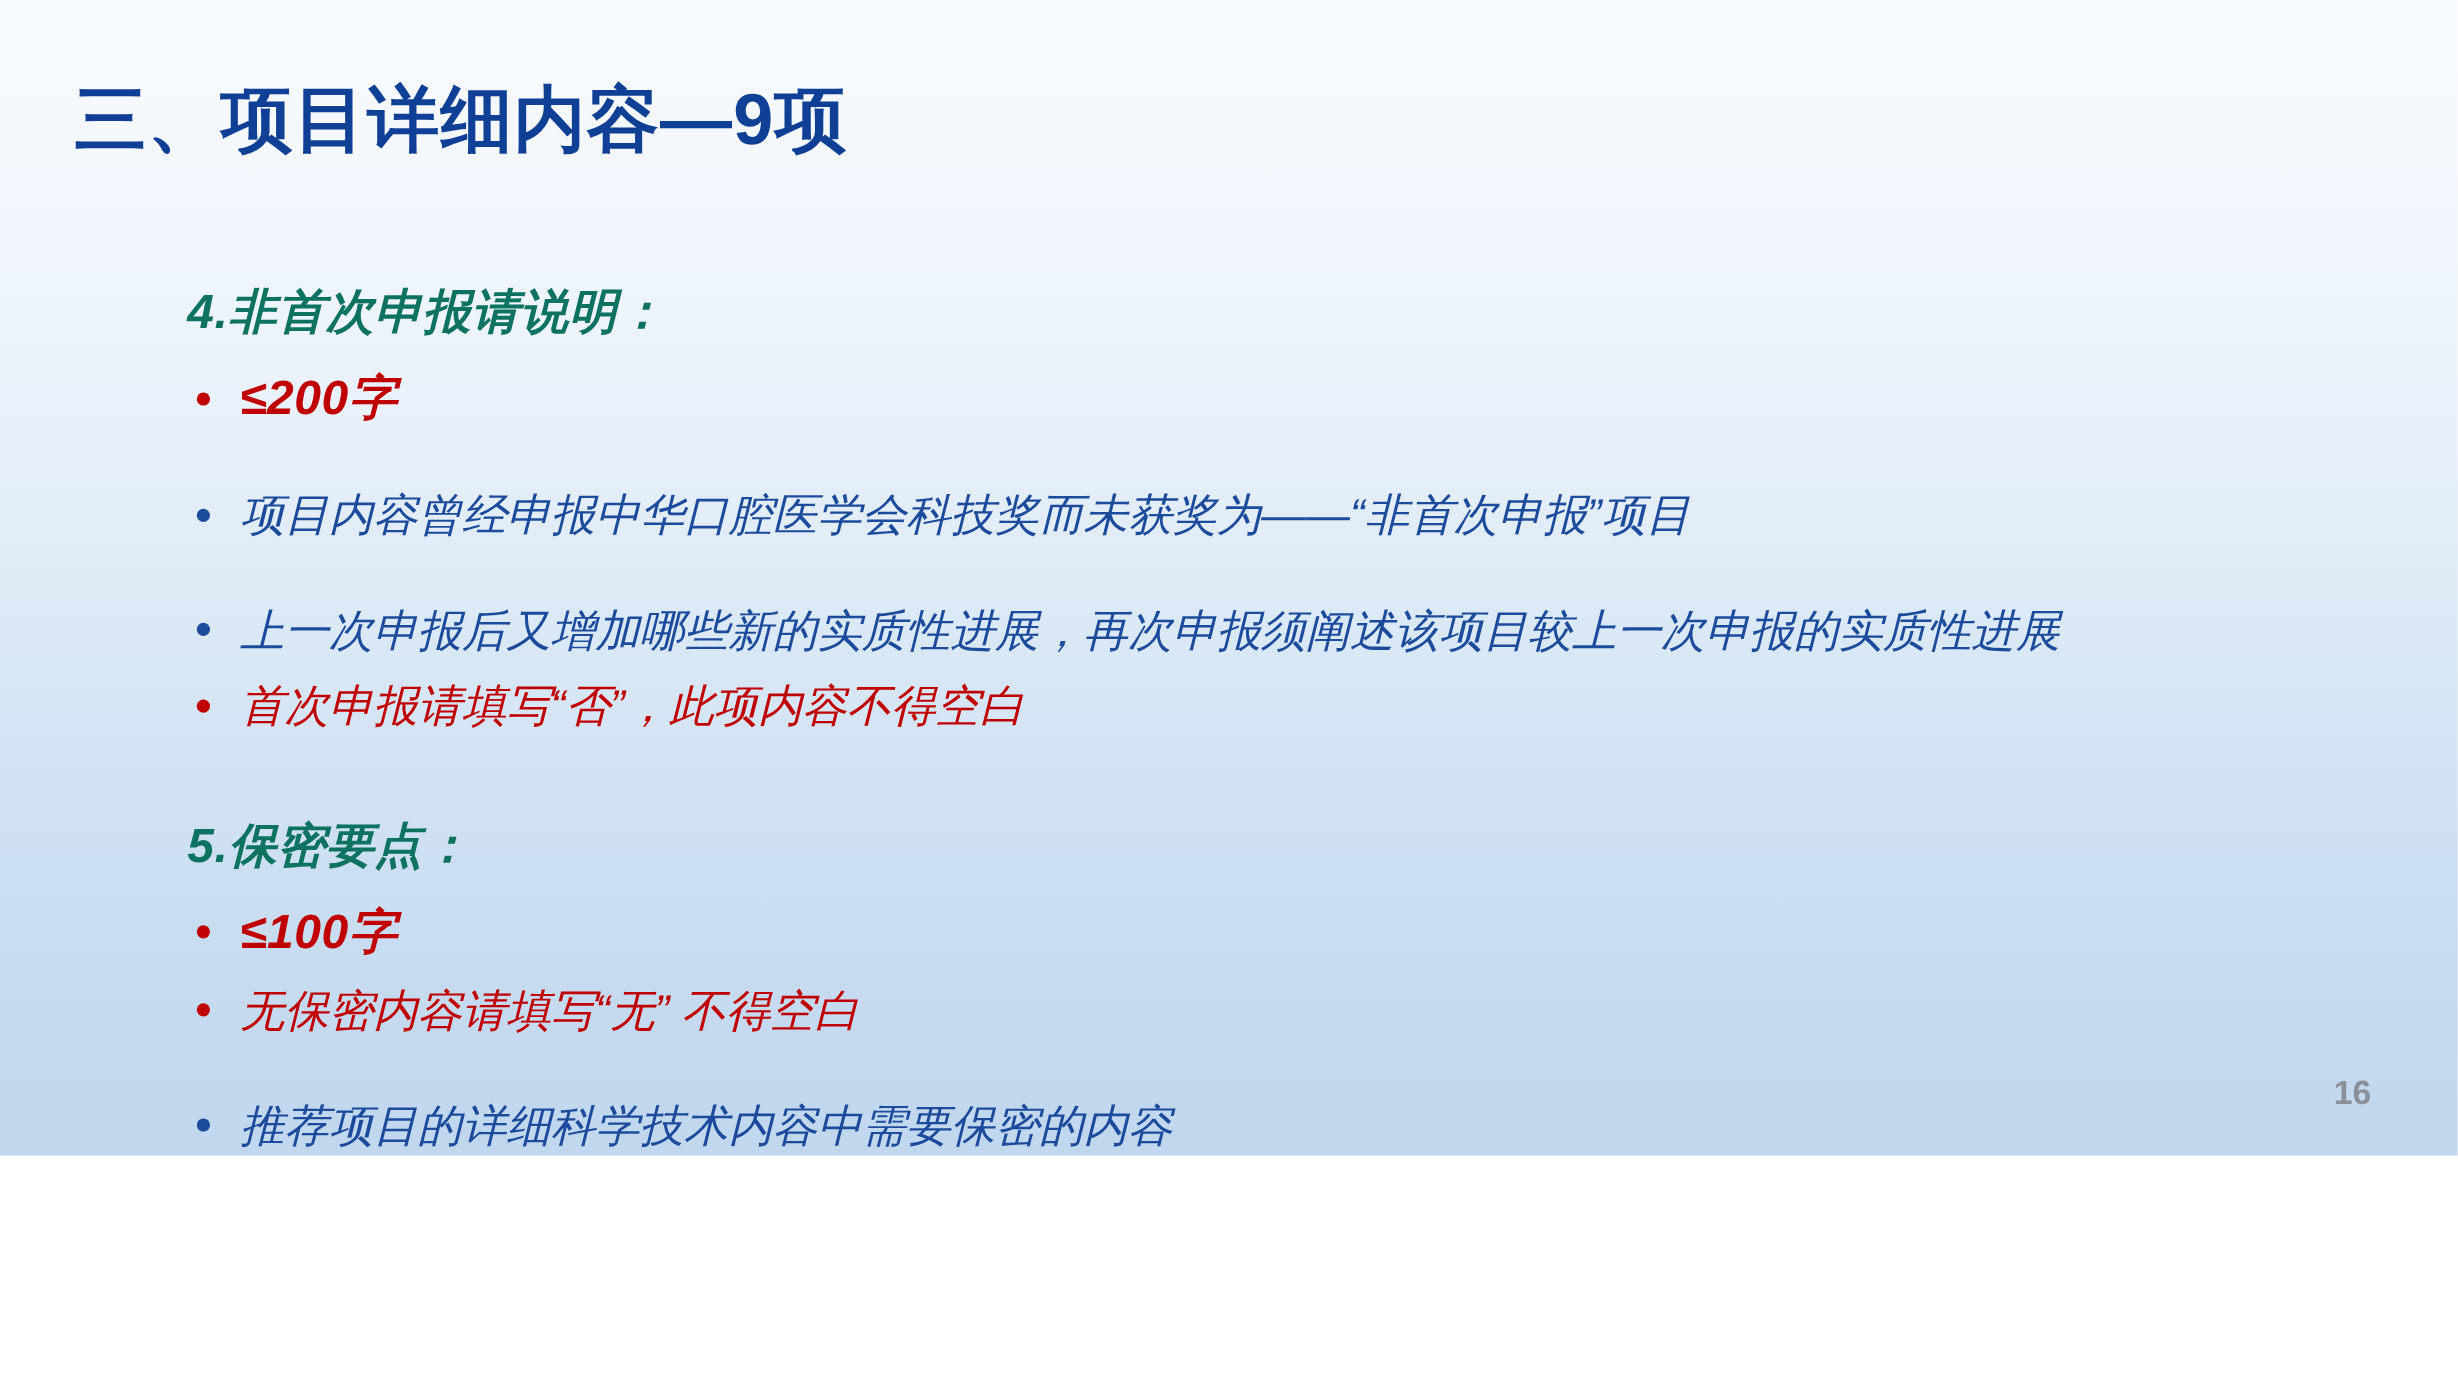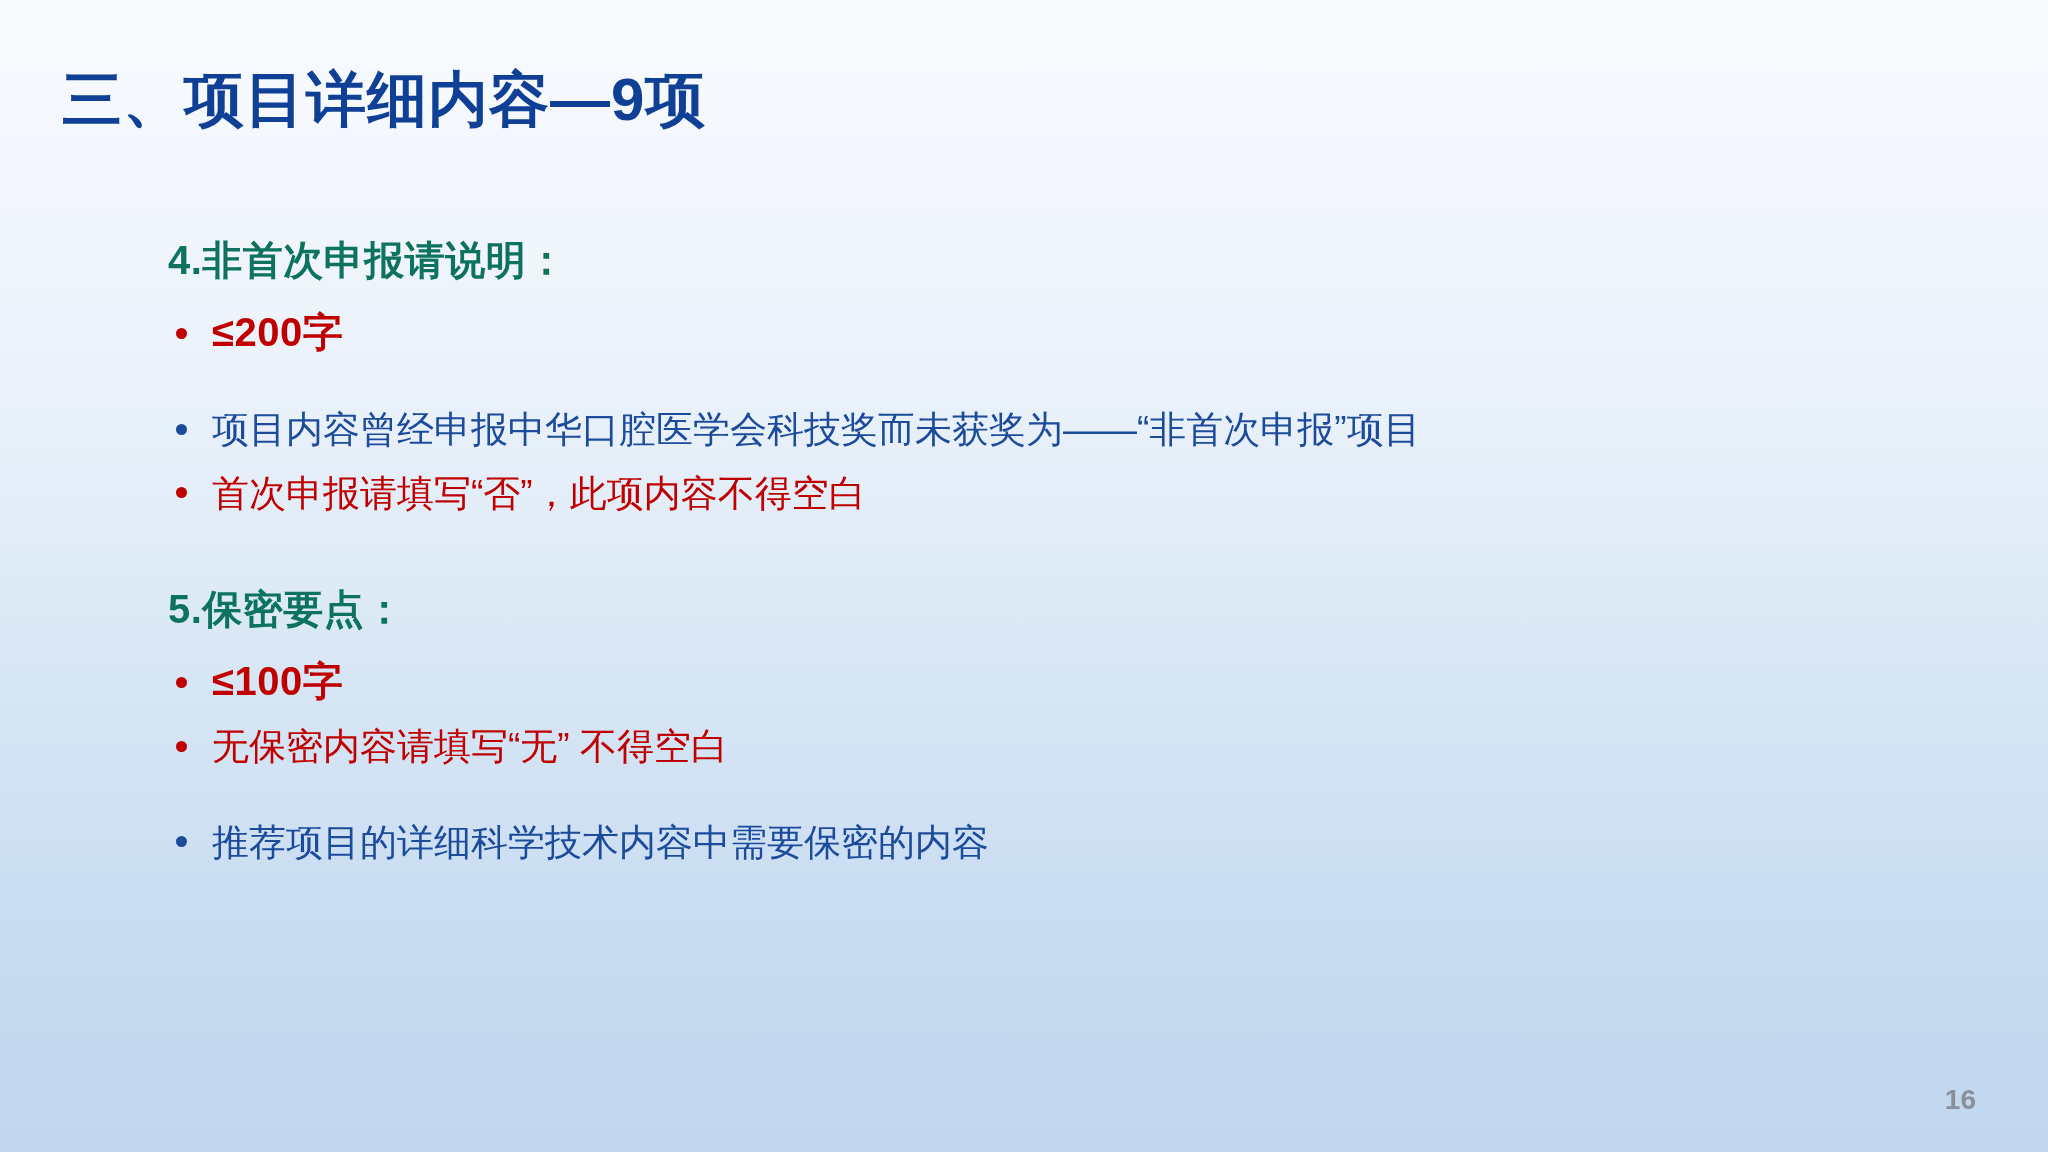--- a/index.html
+++ b/index.html
@@ -9,21 +9,21 @@
   }
   body {
     width: 2048px;
     height: 1152px;
     overflow: hidden;
     font-family: "Liberation Sans", "DejaVu Sans", sans-serif;
   }
   .slide {
     position: relative;
     width: 2048px;
-    height: 1152px;
+    height: 963px;
     box-sizing: border-box;
     background: linear-gradient(to bottom,
         #f8fbfe 0%,
         #f4f8fd 12%,
         #eef4fb 26%,
         #e6eff9 40%,
         #dbe9f6 54%,
         #d1e2f3 68%,
         #c9ddf1 80%,
         #c4d9ef 90%,
@@ -40,23 +40,24 @@
     line-height: 1.12;
     font-weight: bold;
     color: #0f4096;
     letter-spacing: 1px;
     white-space: nowrap;
   }
 
   
   .body-block {
     position: absolute;
-    left: 168px;
+    left: 156px;
     top: 235px;
     width: 1860px;
+    font-style: italic;
   }
 
   .section-heading {
     font-size: 40px;
     font-weight: bold;
     color: #0d7360;
     line-height: 1.25;
     letter-spacing: 0.5px;
     margin: 0 0 18px 0;
     white-space: nowrap;
@@ -147,20 +148,24 @@
       <div class="bullet-row">
         <span class="bullet-dot emph-dot"></span>
         <span class="bullet-text emph">≤200字</span>
       </div>
 
       <div class="bullet-row">
         <span class="bullet-dot plain-dot"></span>
         <span class="bullet-text plain">项目内容曾经申报中华口腔医学会科技奖而未获奖为——“非首次申报”项目</span>
       </div>
 
+      <div class="bullet-row">
+        <span class="bullet-dot plain-dot"></span>
+        <span class="bullet-text plain">上一次申报后又增加哪些新的实质性进展，再次申报须阐述该项目较上一次申报的实质性进展</span>
+      </div>
 
       <div class="bullet-row">
         <span class="bullet-dot warn-dot"></span>
         <span class="bullet-text warn">首次申报请填写“否”，此项内容不得空白</span>
       </div>
     </div>
 
     <div class="gap"></div>
 
     <div class="section">

